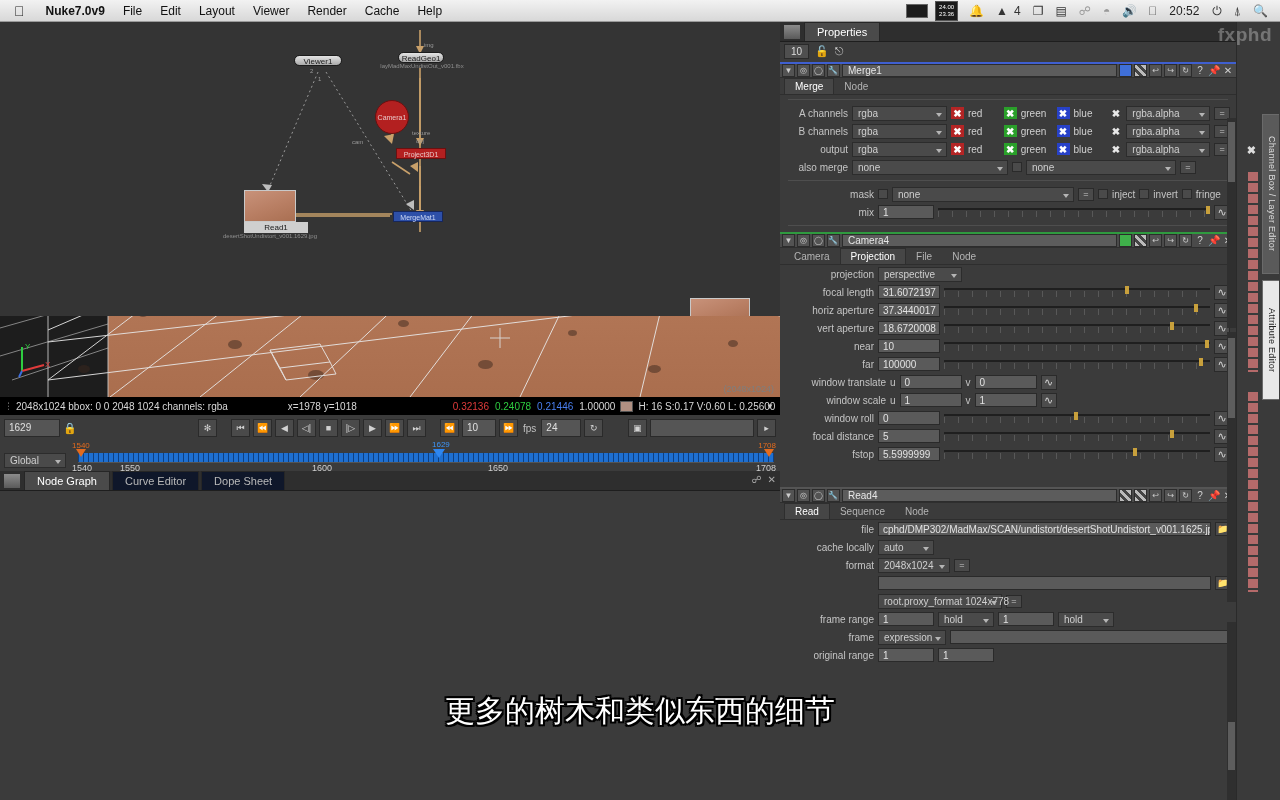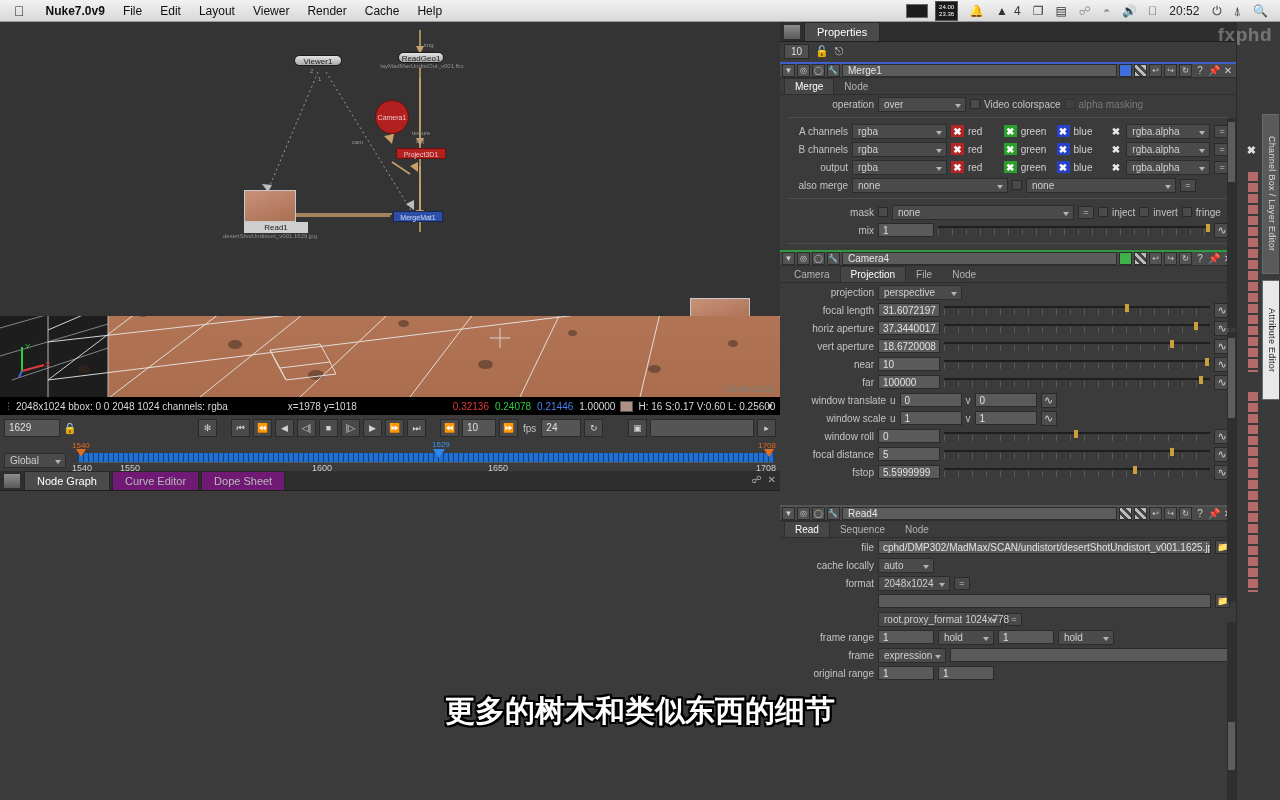--- a/index.html
+++ b/index.html
@@ -68,21 +68,21 @@
   .leftcol { position: absolute; left: 0; top: 0; width: 780px; height: 778px; background: #3b3b3b; }
 
   
   .tabbar {
     height: 20px; background: #2e2e2e; display: flex; align-items: flex-end;
     border-bottom: 1px solid #1e1e1e; position: relative;
   }
   .tab-grip { width: 16px; height: 14px; margin: 0 4px 2px 4px; background: linear-gradient(#8c8c8c,#5a5a5a); }
   .tab {
     padding: 3px 12px 3px 12px; font-size: 11px; color: #b9b9b9;
-    background: #701a75; border: 1px solid #262626; border-bottom: none;
+    background: #0f172a; border: 1px solid #262626; border-bottom: none;
     margin-right: 2px;
   }
   .tab.active { background: #4a4a4a; color: #fff; }
   .tab-ctrls { position: absolute; right: 4px; top: 3px; display: flex; gap: 6px; color: #aaa; font-size: 10px; }
 
   
   .vtool {
     height: 19px; background: #3b3b3b; display: flex; align-items: center;
     padding: 0 3px; gap: 3px; border-bottom: 1px solid #303030;
   }
@@ -236,21 +236,21 @@
   .divider { height: 1px; background: #4e4e4e; margin: 4px 8px; }
   .tinylbl { font-size: 10px; color: #c4c4c4; }
   .tinylbl.dim { color: #7b7b7b; }
   .folder-btn { width: 15px; height: 14px; background: #4a4a4a; border: 1px solid #2a2a2a; color: #d6d6d6; font-size: 9px; display: flex; align-items: center; justify-content: center; flex-shrink: 0; }
   .scroll-rail { position: absolute; right: 0; width: 9px; background: #2f2f2f; }
   .scroll-thumb { position: absolute; right: 1px; width: 7px; background: #5d5d5d; }
 
   
   .subs { position: absolute; left: 0; top: 692px; width: 1280px; text-align: center; z-index: 50; pointer-events: none; }
   .sub-cn {
-    font-size: 30px; color: #fff; font-weight: bold; line-height: 38px;
+    font-size: 30px; color: #fff; font-weight: normal; line-height: 38px;
     text-shadow: -2px 0 #000, 2px 0 #000, 0 -2px #000, 0 2px #000, -2px -2px #000, 2px 2px #000, 2px -2px #000, -2px 2px #000;
     font-family: "DejaVu Sans", sans-serif;
   }
   .sub-en {
     font-size: 20px; color: #fff; line-height: 26px;
     text-shadow: -2px 0 #000, 2px 0 #000, 0 -2px #000, 0 2px #000, -2px -2px #000, 2px 2px #000, 2px -2px #000, -2px 2px #000;
     font-family: "Liberation Sans", sans-serif;
   }
 </style>
 </head>
@@ -623,28 +623,20 @@
           <div class="hx">?</div>
           <div class="hx">📌</div>
           <div class="hx">✕</div>
         </div>
 
         <div class="ptabs">
           <div class="ptab active">Merge</div>
           <div class="ptab">Node</div>
         </div>
 
-        <div class="row">
-          <span class="rlabel">operation</span>
-          <div class="drop" style="width:88px;">over</div>
-          <div class="chk"></div>
-          <span class="tinylbl">Video colorspace</span>
-          <div class="chk dim"></div>
-          <span class="tinylbl dim">alpha masking</span>
-        </div>
 
 
         <div class="divider"></div>
 
         <div class="row">
           <span class="rlabel" style="width:62px;">A channels</span>
           <div class="drop" style="width:100px;">rgba</div>
           <div class="xmark r">✖</div>
           <span class="chname">red</span>
           <div class="xmark g">✖</div>

